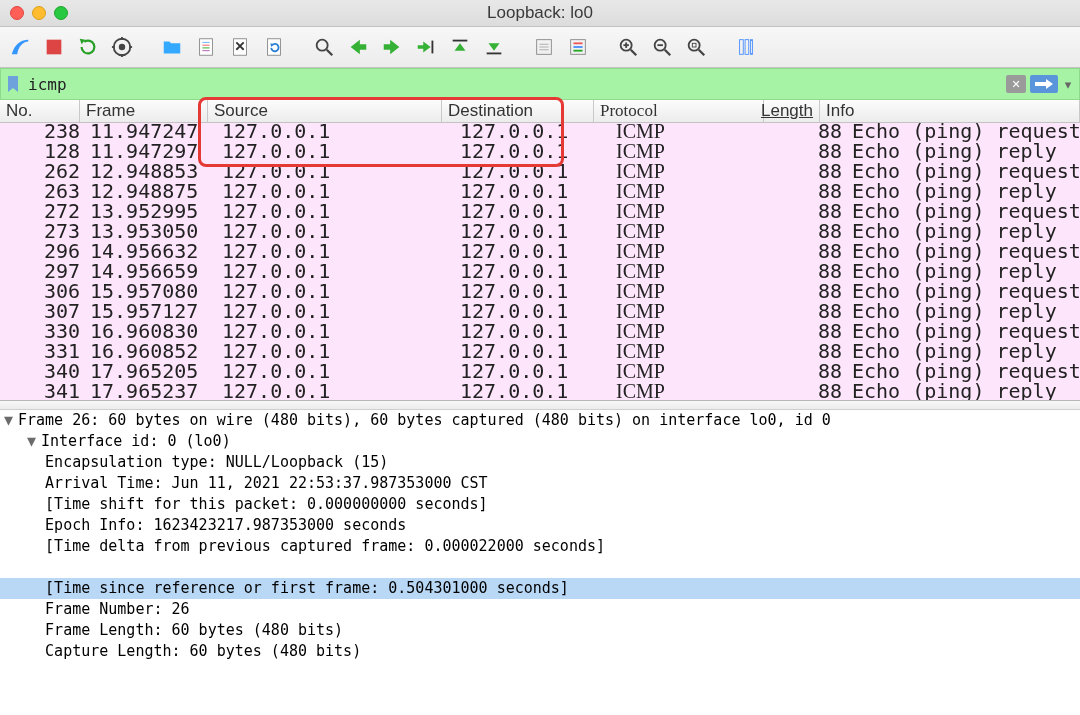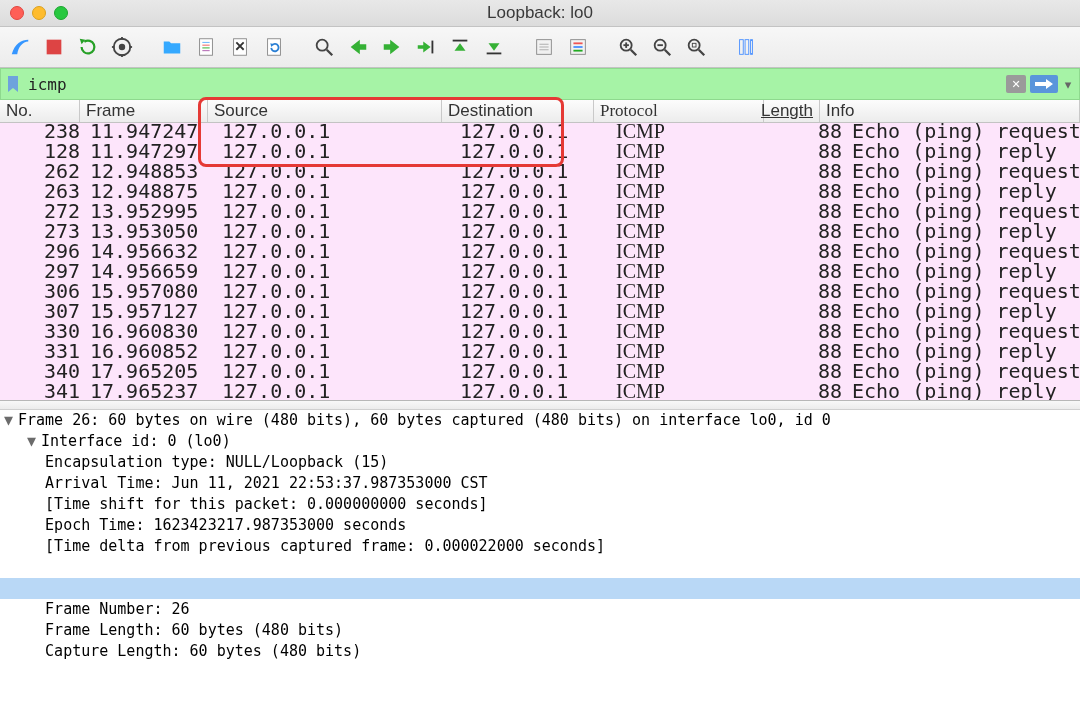--- a/index.html
+++ b/index.html
@@ -337,22 +337,22 @@
 <div class="red-box" style="left:198px; top:97px; width:360px; height:64px;"></div>
 <div class="red-box" style="left:24px; top:452px; width:250px; height:44px;"></div>
 
 <div class="details">
   <div class="det-h"></div>
   <div class="dline"><span class="caret">▼</span><span>Frame 26: 60 bytes on wire (480 bits), 60 bytes captured (480 bits) on interface lo0, id 0</span></div>
   <div class="dline"><span class="caret"> </span> <span class="caret">▼</span><span>Interface id: 0 (lo0)</span></div>
   <div class="dline"><span class="caret"> </span>   <span>Encapsulation type: NULL/Loopback (15)</span></div>
   <div class="dline"><span class="caret"> </span>   <span>Arrival Time: Jun 11, 2021 22:53:37.987353000 CST</span></div>
   <div class="dline"><span class="caret"> </span>   <span>[Time shift for this packet: 0.000000000 seconds]</span></div>
-  <div class="dline"><span class="caret"> </span>   <span>Epoch Time: 1623423217.987353000 seconds</span></div>
+  <div class="dline"><span class="caret"> </span>   <span>Epoch Info: 1623423217.987353000 seconds</span></div>
   <div class="dline"><span class="caret"> </span>   <span>[Time delta from previous captured frame: 0.000022000 seconds]</span></div>
   <div class="dline"><span class="caret"> </span>   </div>
-  <div class="dline hl"><span class="caret"> </span>   </div>
+  <div class="dline hl"><span class="caret"> </span>   <span>[Time since reference or first frame: 0.504301000 seconds]</span></div>
   <div class="dline"><span class="caret"> </span>   <span>Frame Number: 26</span></div>
   <div class="dline"><span class="caret"> </span>   <span>Frame Length: 60 bytes (480 bits)</span></div>
   <div class="dline"><span class="caret"> </span>   <span>Capture Length: 60 bytes (480 bits)</span></div>
 </div>
 
 </div>
 
 </body></html>

